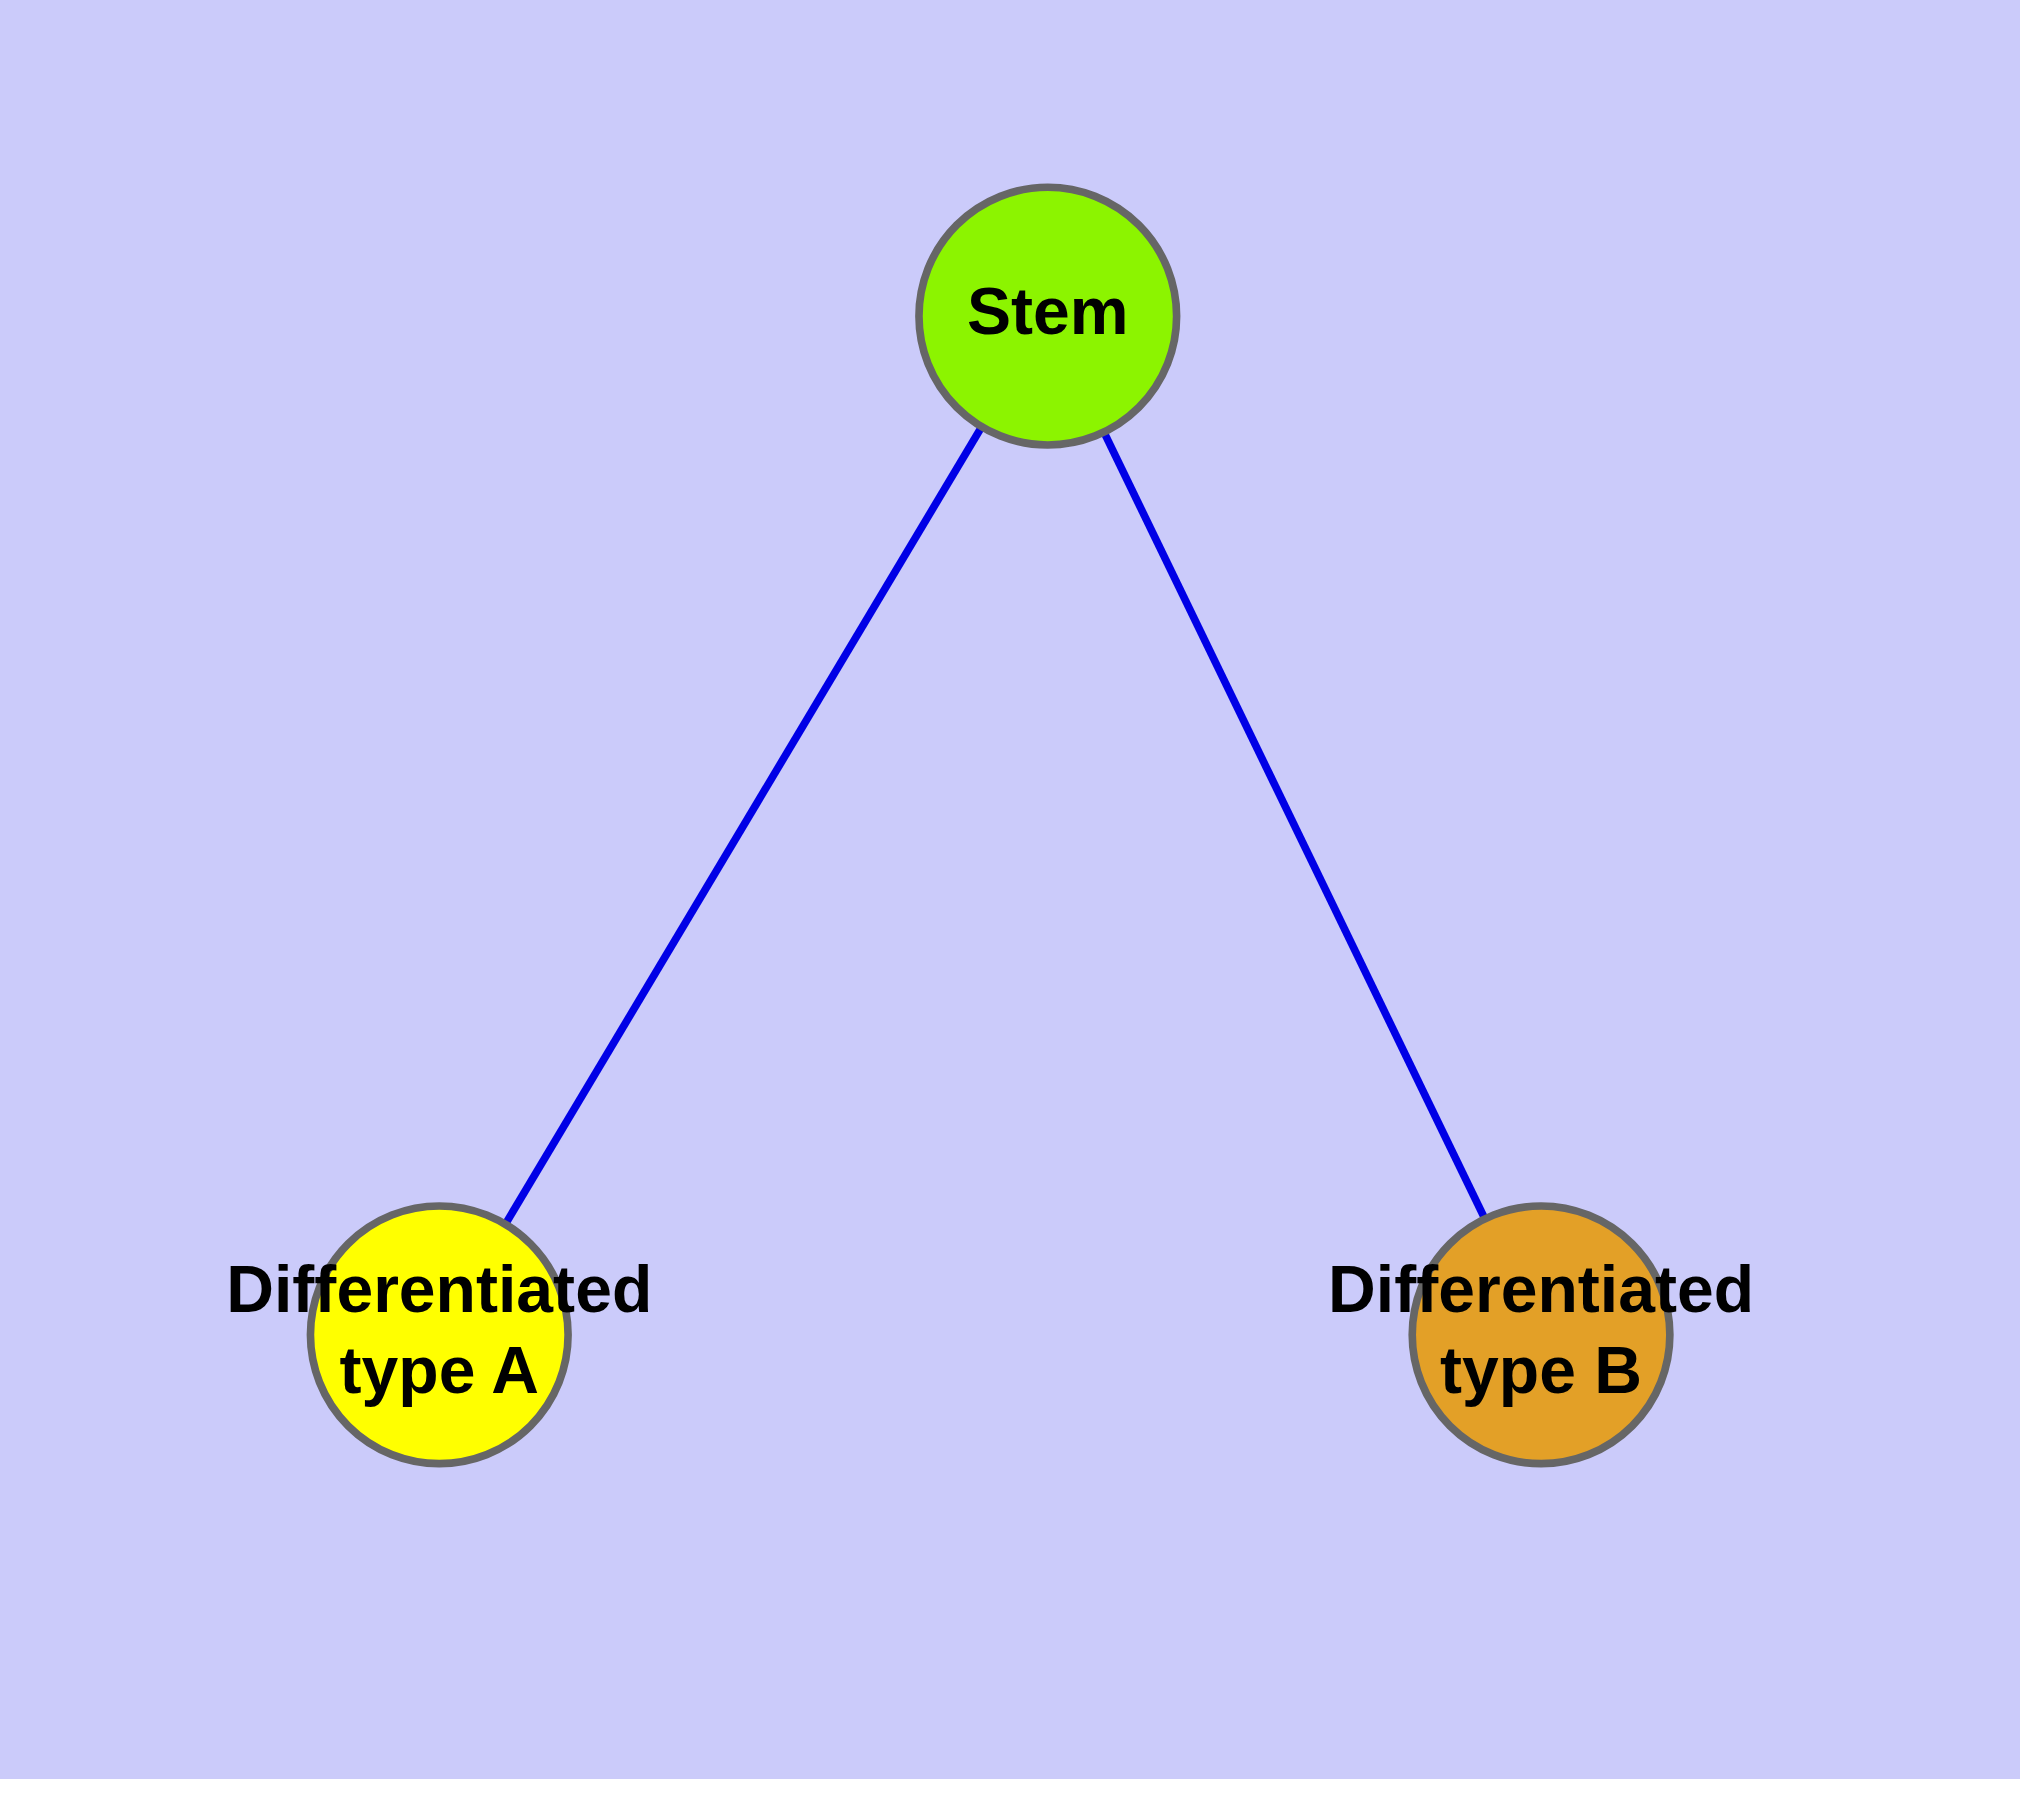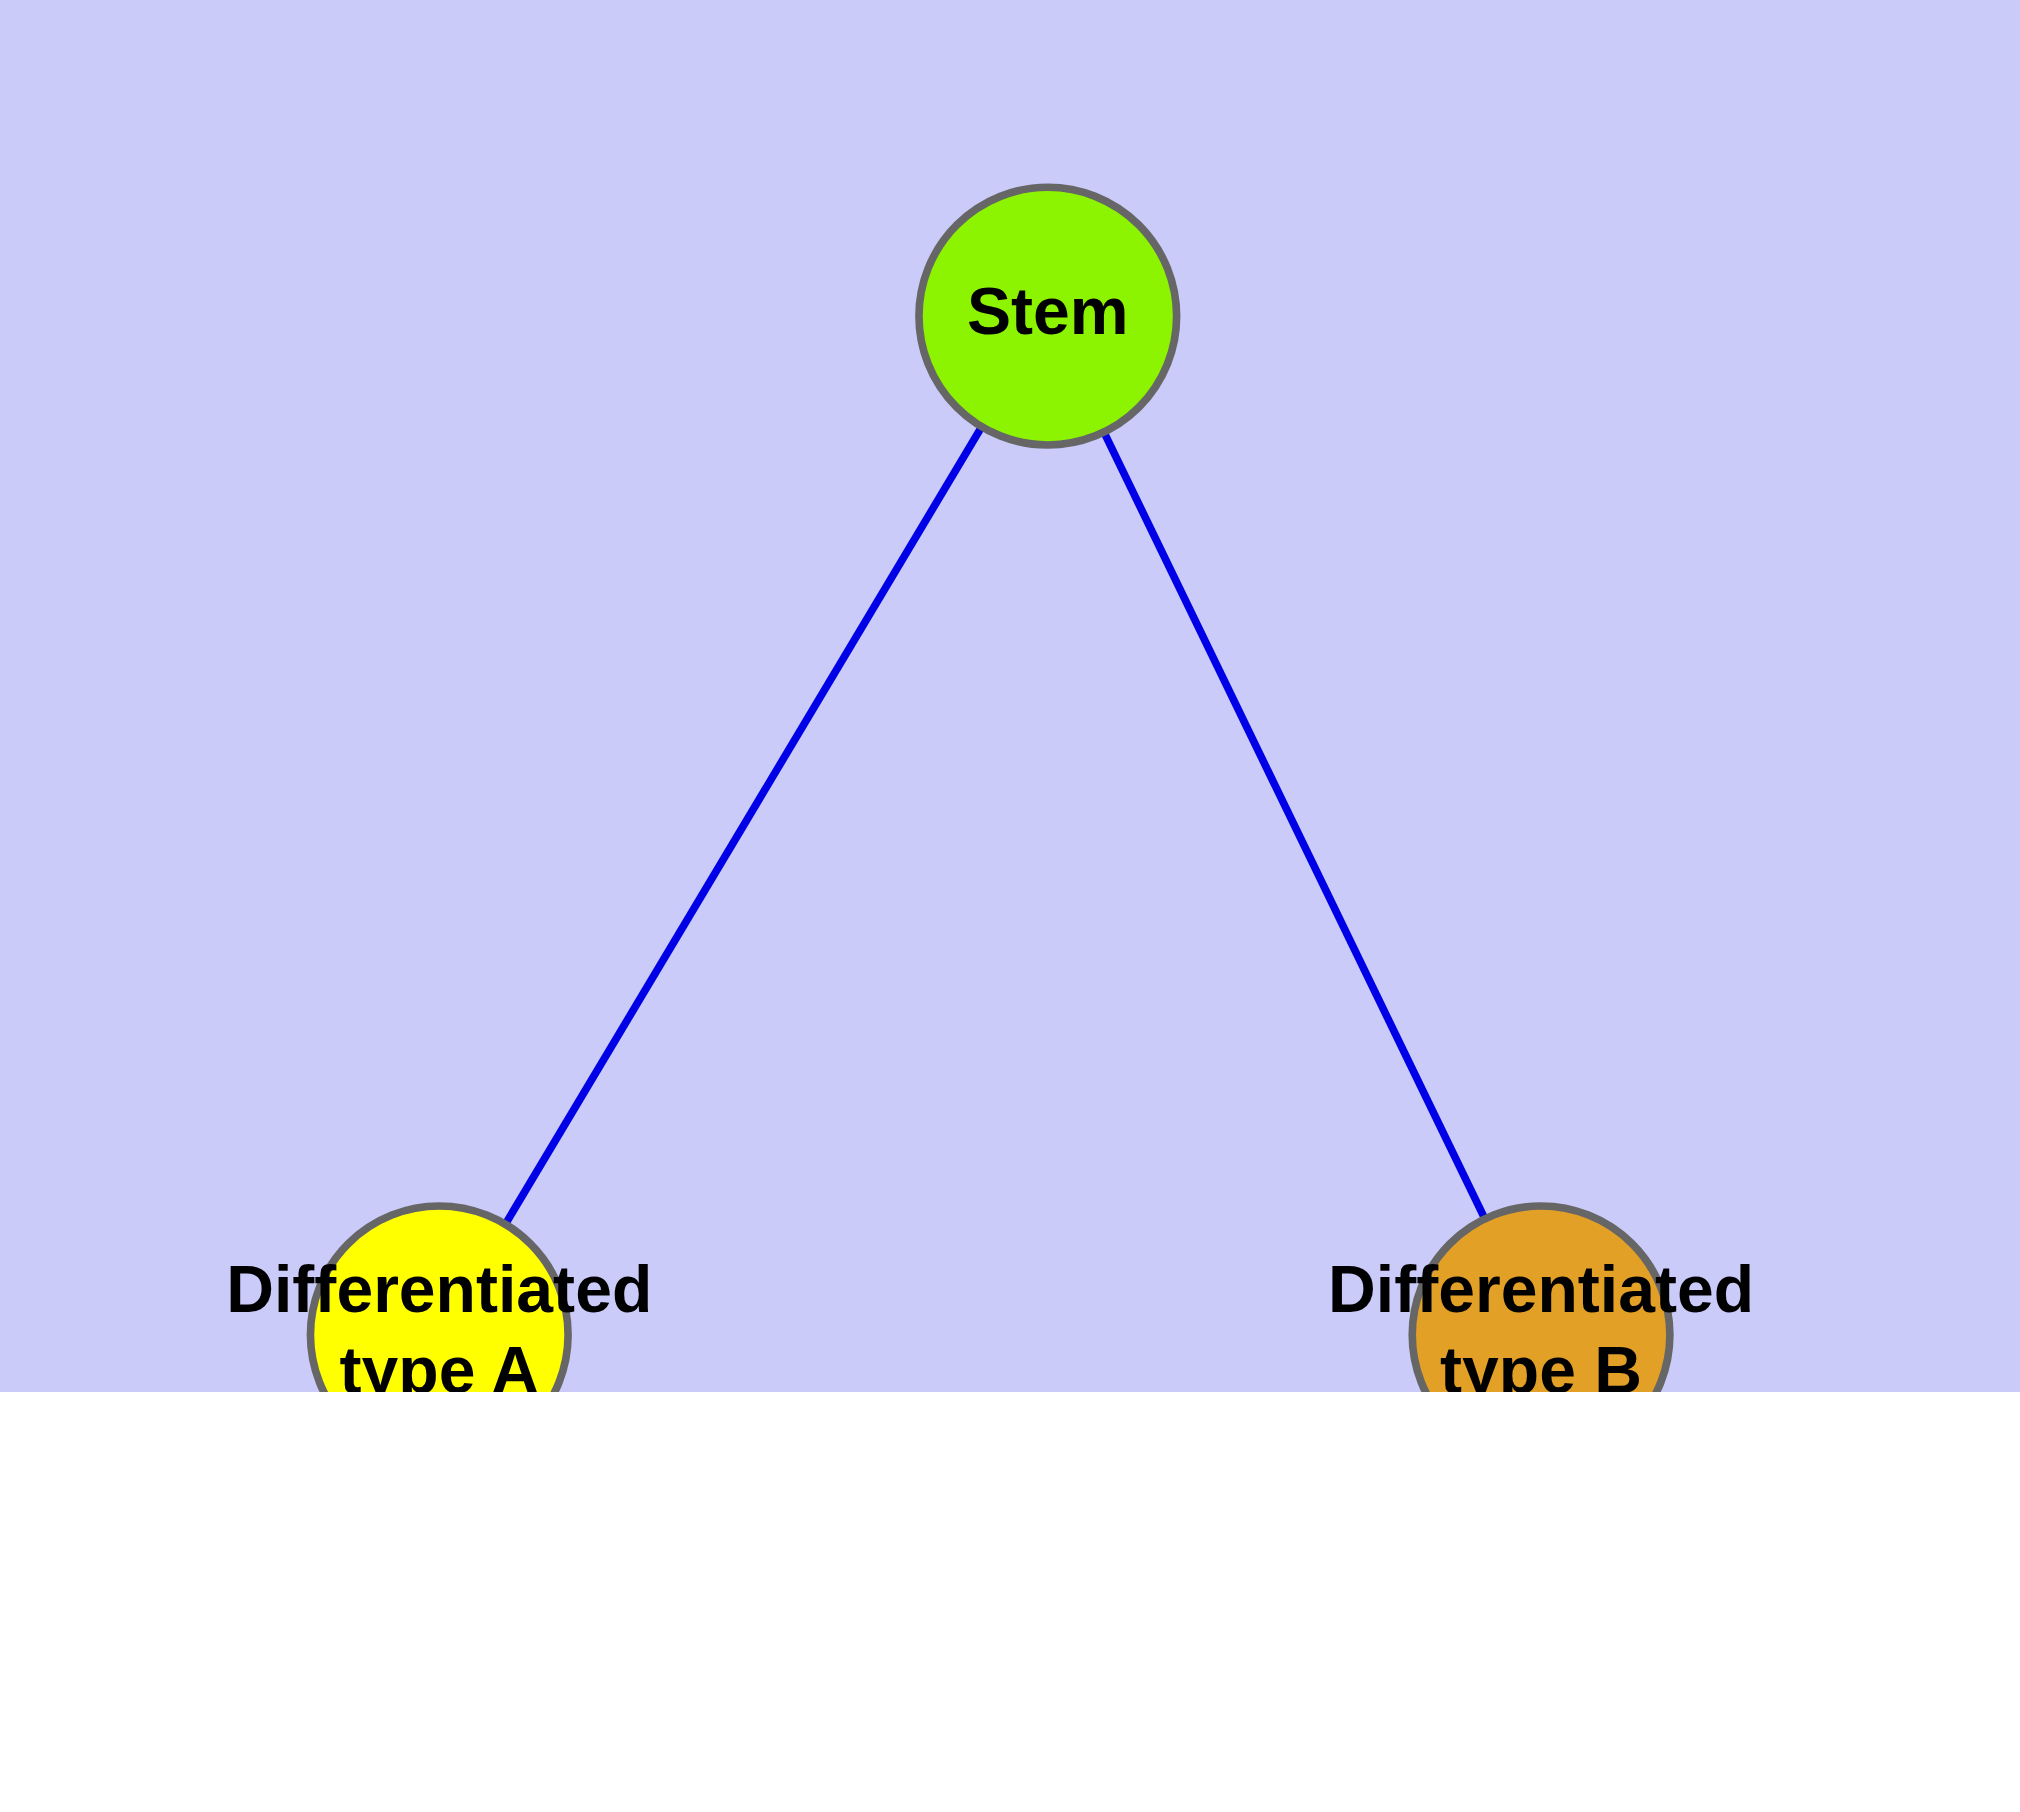--- a/index.html
+++ b/index.html
@@ -33,21 +33,21 @@
     font-weight: bold;
     fill: #000000;
     text-anchor: middle;
     dominant-baseline: middle;
     white-space: pre;
   }
 </style>
 </head>
 <body>
 
-<div id="canvas-wrap" style="width: 2021px; height: 1392px; background: rgb(203, 203, 250);">
+<div id="canvas-wrap" style="width: 2021px; height: 1779px; background: rgb(203, 203, 250);">
   <svg id="graph-svg" viewBox="0 0 2384 2138" xmlns="http://www.w3.org/2000/svg" style="width: 2021px; height: 1812px;">
     <rect id="bg-rect" x="0" y="0" width="2384" height="2138" fill="#cbcbfa"></rect>
     <g id="edges-layer">
         <line x1="1236" y1="373" x2="518" y2="1575" stroke="#0000e6" stroke-width="9" class="edge-line"></line>
         <line x1="1236" y1="373" x2="1818" y2="1575" stroke="#0000e6" stroke-width="9" class="edge-line"></line>
       </g>
     <g id="nodes-layer">
         <g>
           <circle cx="1236" cy="373" r="152" fill="#8cf400" stroke="#666666" class="node-circle"></circle>
           <text x="1236" y="373" font-size="78" fill="#000000" class="node-label">Stem</text>

